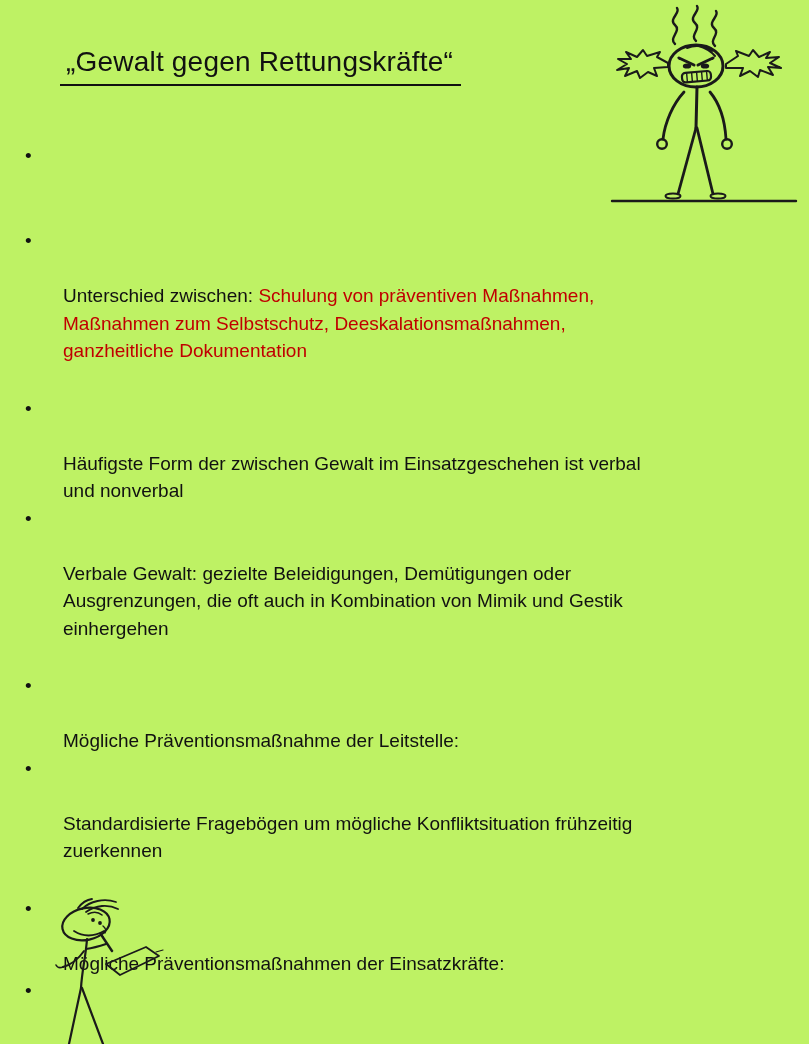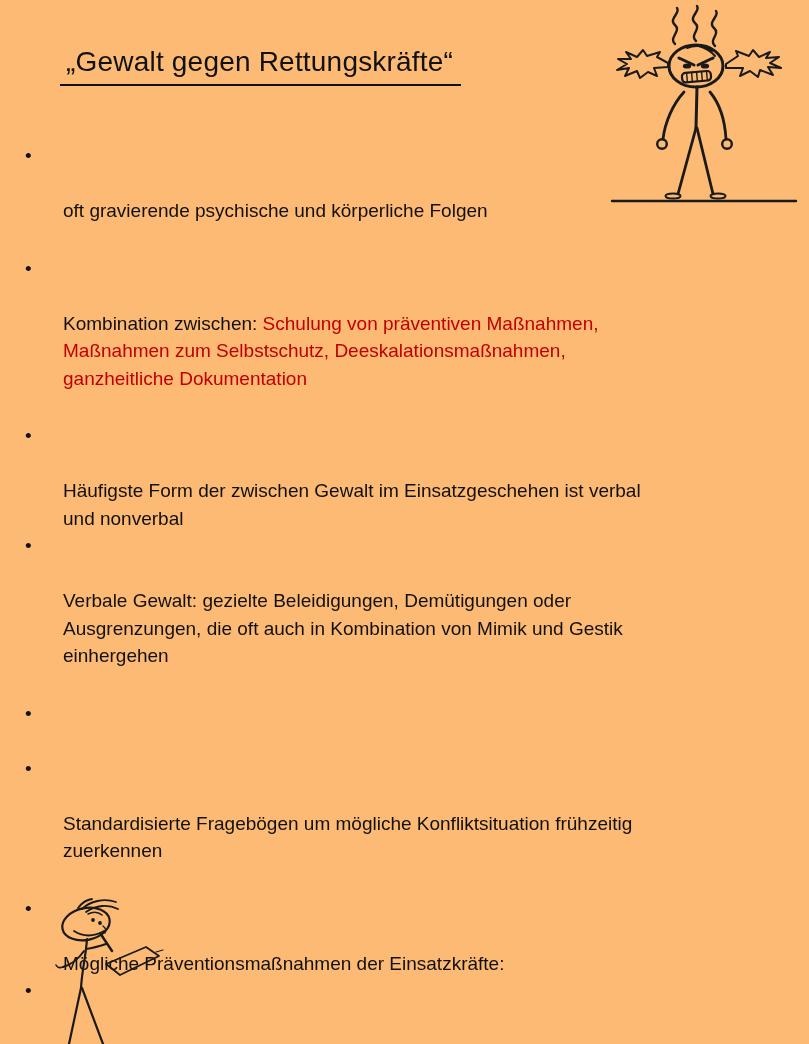--- a/index.html
+++ b/index.html
@@ -4,21 +4,21 @@
 <style>
   html, body {
     margin: 0;
     padding: 0;
     background: #ffffff;
   }
   .slide {
     position: relative;
     width: 809px;
     height: 1044px;
-    background: #fdba74;
+    background: #bef264;
     overflow: hidden;
     font-family: "Liberation Sans", "DejaVu Sans", sans-serif;
     color: #111111;
   }
   .slide-title {
     position: absolute;
     left: 60px;
     top: 46px;
     font-size: 28px;
     font-weight: 400;
@@ -134,45 +134,45 @@
       <ellipse class="stroke" stroke-width="2" cx="120" cy="196" rx="7.5" ry="2.6"></ellipse>
 
       <line class="stroke" stroke-width="2.4" x1="14" y1="201" x2="198" y2="201"></line>
     </svg>
   </div>
 
   <div class="bullet-list">
 
     <div class="bullet-item">
       <span class="bullet-marker">•</span>
-      <span>oft gravierende psychische und körperliche Folgen</span>
-    </div>
-
-    <div class="bullet-item gap">
-      <span class="bullet-marker">•</span>
-      <span>Kombination zwischen: </span><span class="red-text">Schulung von präventiven Maßnahmen,
+    </div>
+
+    <div class="bullet-item gap">
+      <span class="bullet-marker">•</span>
+      <span>Unterschied zwischen: </span><span class="red-text">Schulung von präventiven Maßnahmen,
 Maßnahmen zum Selbstschutz, Deeskalationsmaßnahmen,
 ganzheitliche Dokumentation</span>
     </div>
 
     <div class="bullet-item gap">
       <span class="bullet-marker">•</span>
       <span>Häufigste Form der zwischen Gewalt im Einsatzgeschehen ist verbal
 und nonverbal</span>
     </div>
 
     <div class="bullet-item">
       <span class="bullet-marker">•</span>
       <span>Verbale Gewalt: gezielte Beleidigungen, Demütigungen oder
 Ausgrenzungen, die oft auch in Kombination von Mimik und Gestik
 einhergehen</span>
     </div>
 
     <div class="bullet-item gap">
       <span class="bullet-marker">•</span>
+      <span>Mögliche Präventionsmaßnahme der Leitstelle:</span>
     </div>
 
     <div class="bullet-item">
       <span class="bullet-marker">•</span>
       <span>Standardisierte Fragebögen um mögliche Konfliktsituation frühzeitig
 zuerkennen</span>
     </div>
 
     <div class="bullet-item gap">
       <span class="bullet-marker">•</span>

